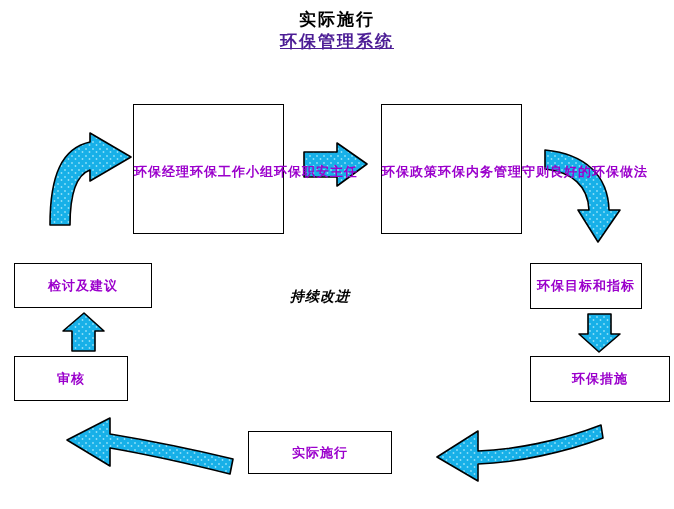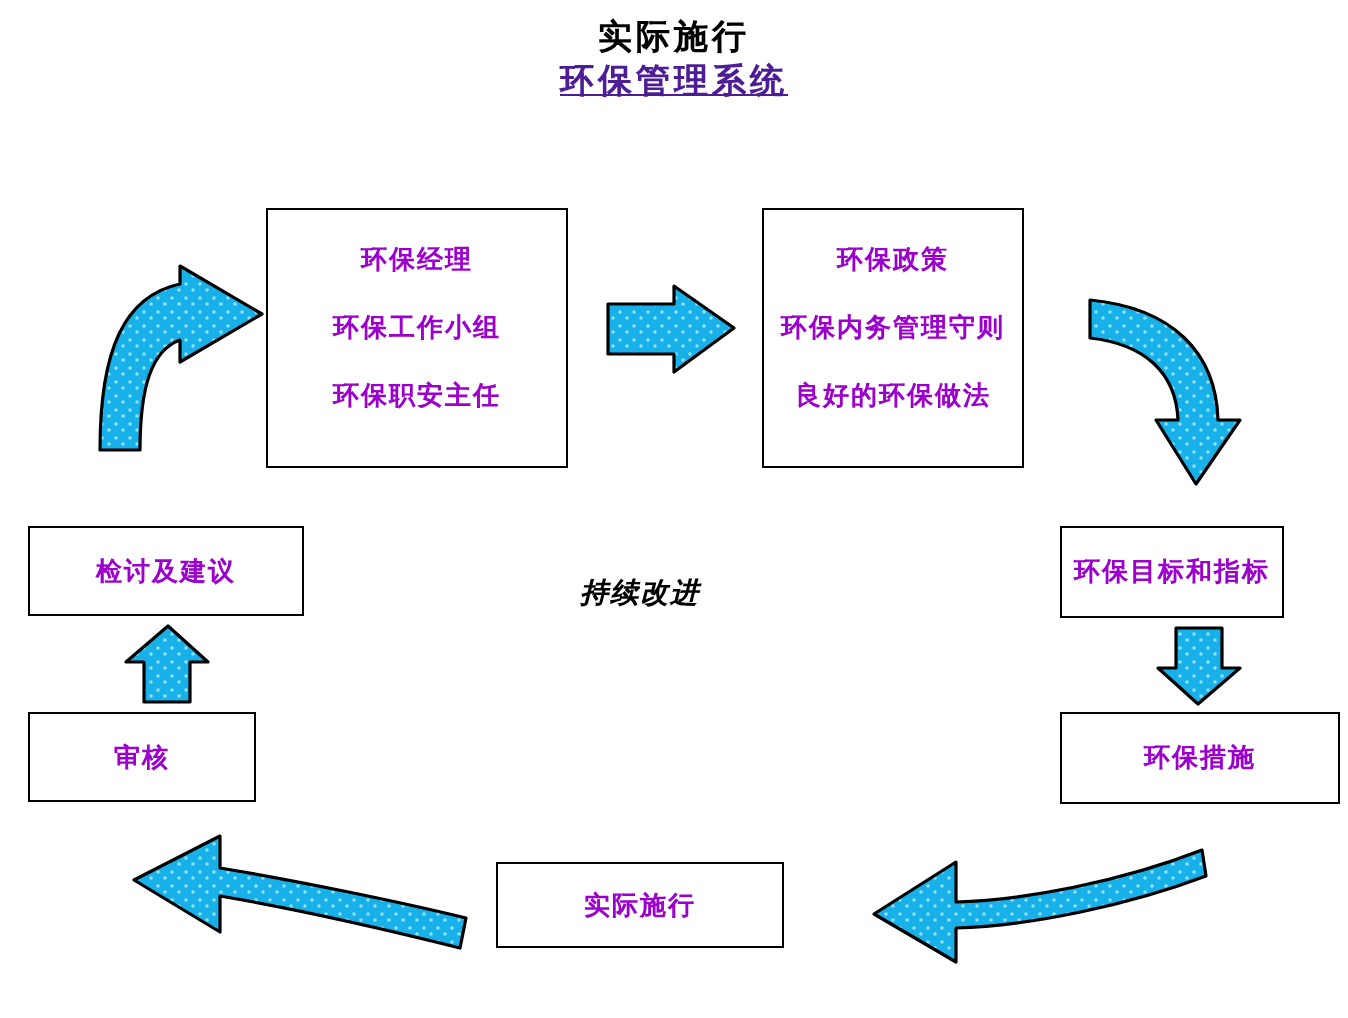--- a/index.html
+++ b/index.html
@@ -43,21 +43,21 @@
     line-height: 22px;
     text-decoration: underline;
   }
   
   .box {
     position: absolute;
     box-sizing: border-box;
     border: 1.5px solid #000000;
     background: #ffffff;
     display: flex;
-    flex-direction: column;
+    flex-direction: row;
     align-items: center;
     justify-content: flex-start;
   }
   .box-line {
     color: #9B00CC;
     font-size: 13px;
     font-weight: bold;
     letter-spacing: 1px;
     white-space: nowrap;
   }
@@ -65,21 +65,21 @@
     align-items: center;
     justify-content: center;
     text-align: center;
   }
   .box-small .box-line {
     font-size: 13px;
   }
   
   #box-mgmt  { left: 133px; top: 104px; width: 151px; height: 130px; padding-top: 11px; }
   #box-mgmt .box-line { margin: 5px 0 11px 0; }
-  #box-policy { left: 381px; top: 104px; width: 131px; height: 130px; padding-top: 11px; }
+  #box-policy { left: 381px; top: 104px; width: 141px; height: 130px; padding-top: 11px; }
   #box-policy .box-line { margin: 5px 0 11px 0; }
 
   
   #box-review   { left: 14px;  top: 263px; width: 138px; height: 45px; }
   #box-audit    { left: 14px;  top: 356px; width: 114px; height: 45px; }
   #box-targets  { left: 530px; top: 263px; width: 112px; height: 46px; }
   #box-measures { left: 530px; top: 356px; width: 140px; height: 46px; }
   #box-implement{ left: 248px; top: 431px; width: 144px; height: 43px; }
 
   

